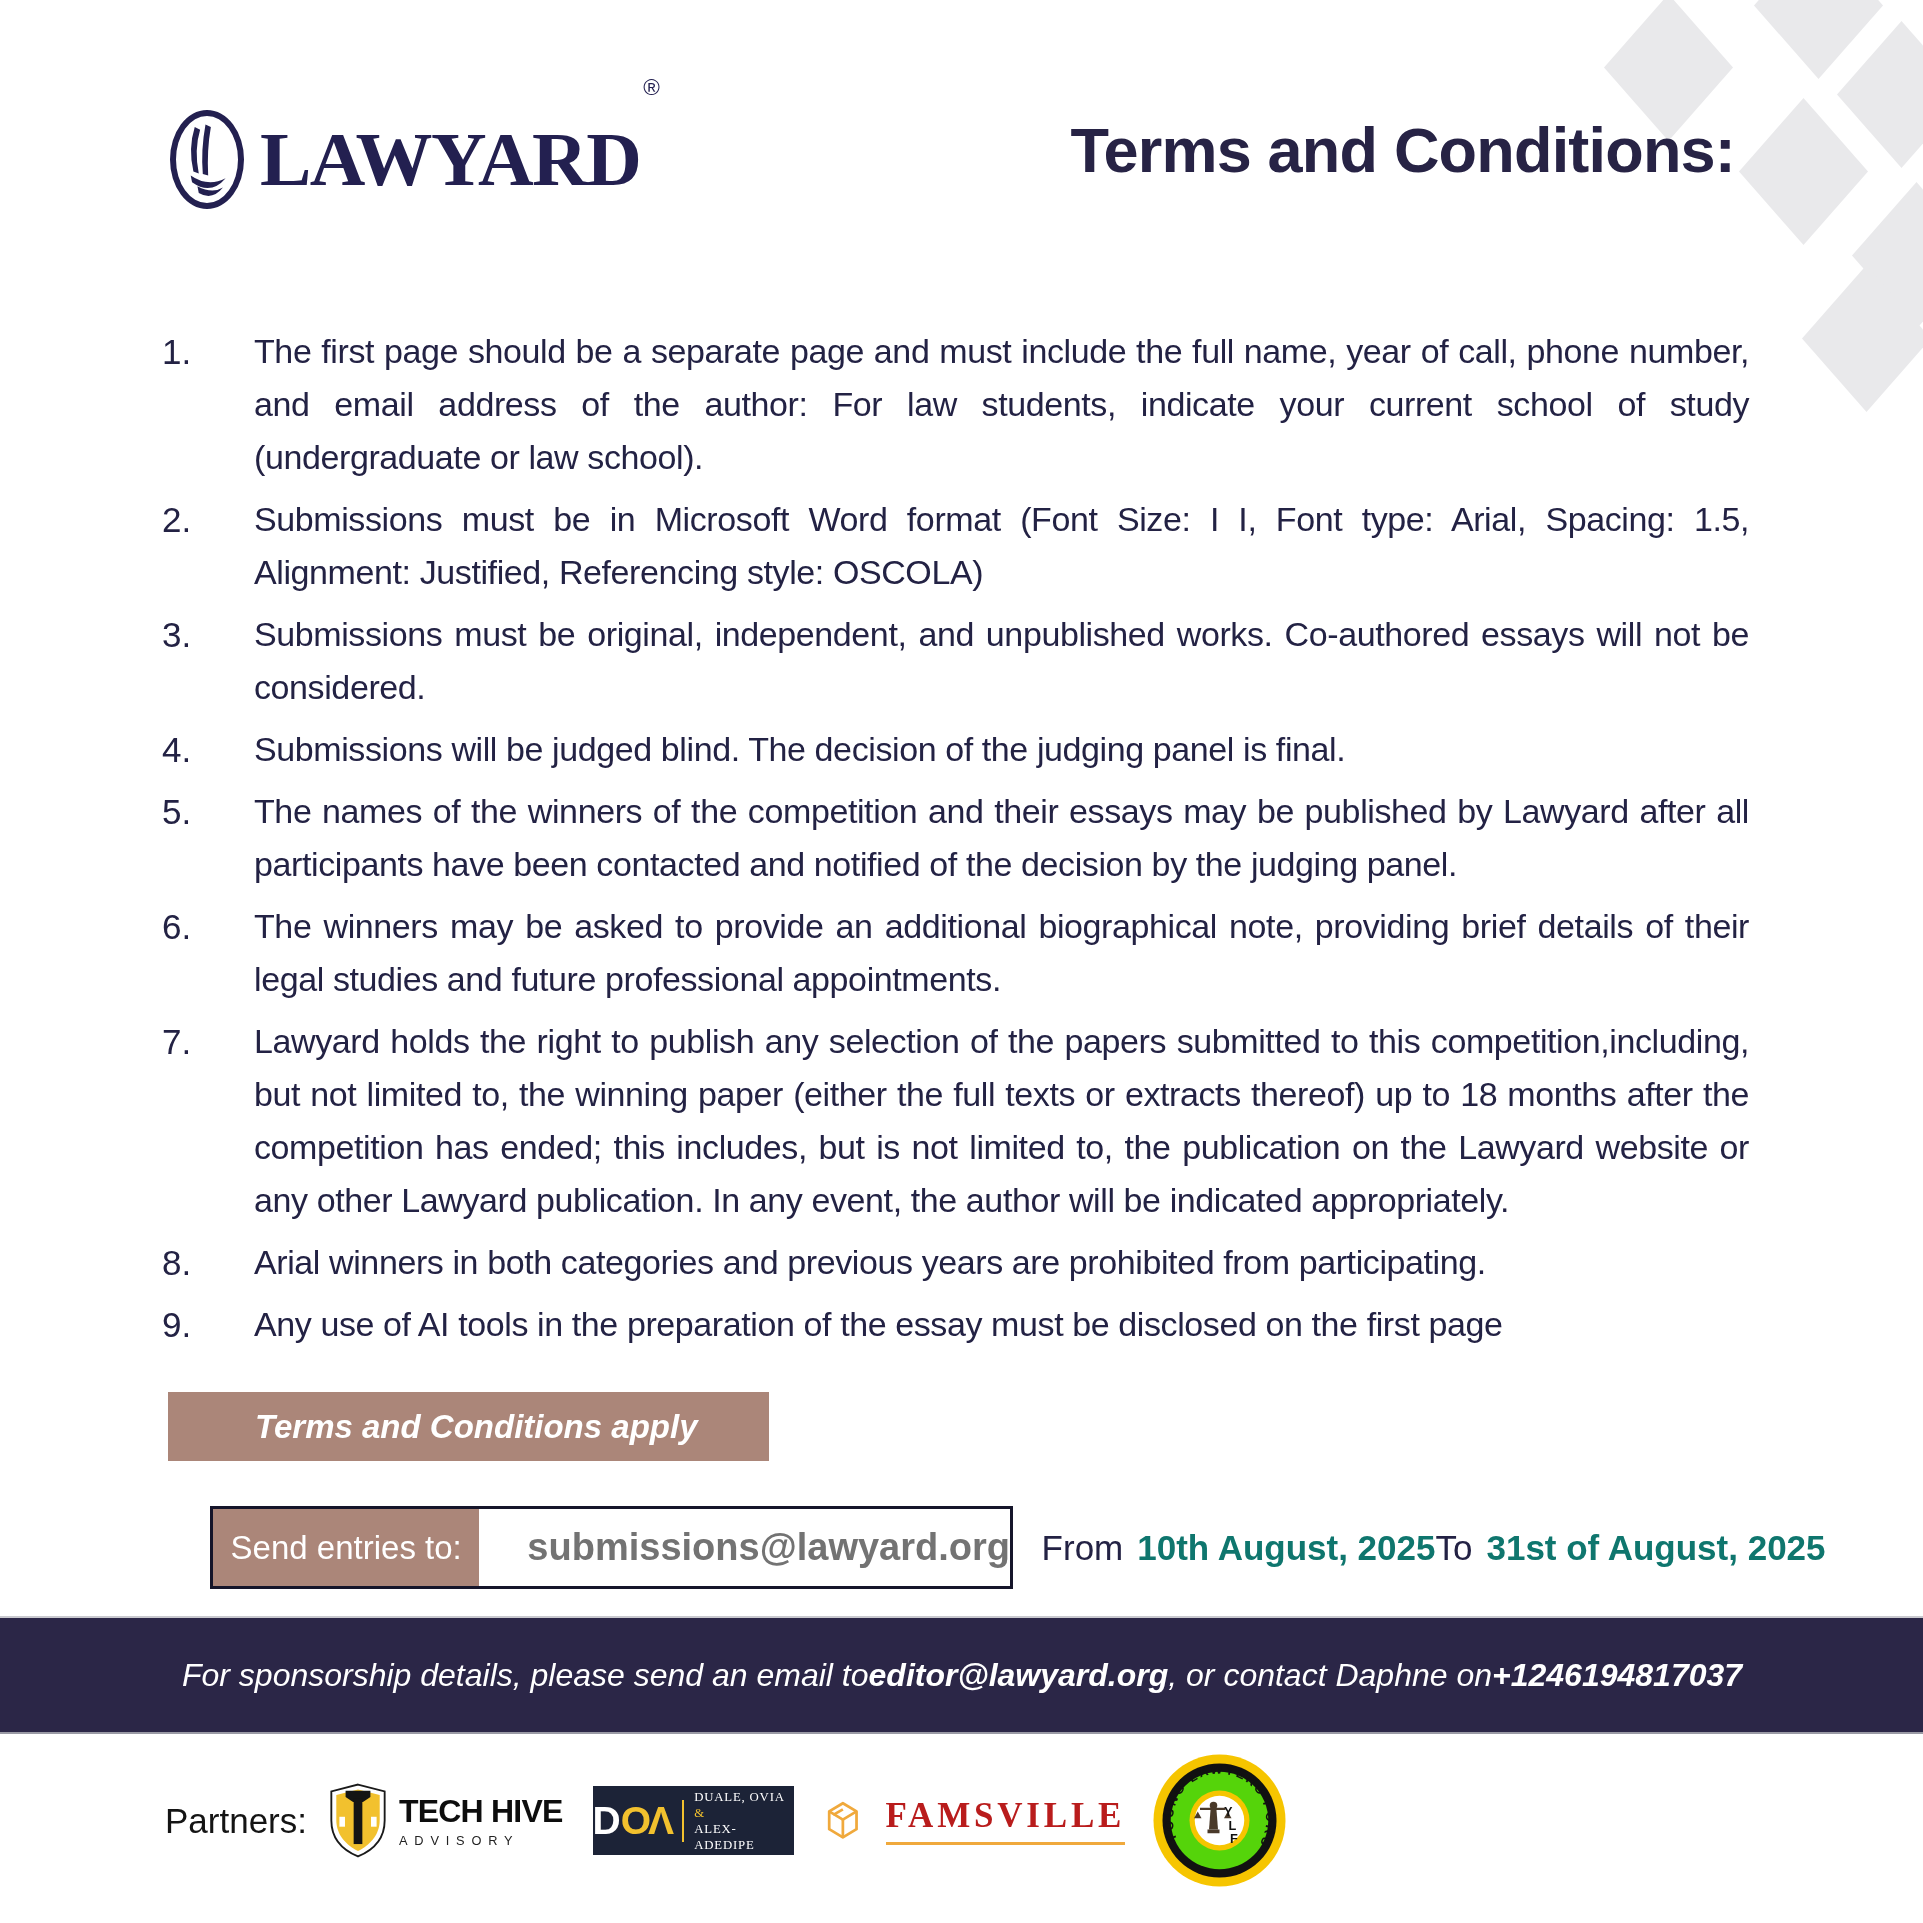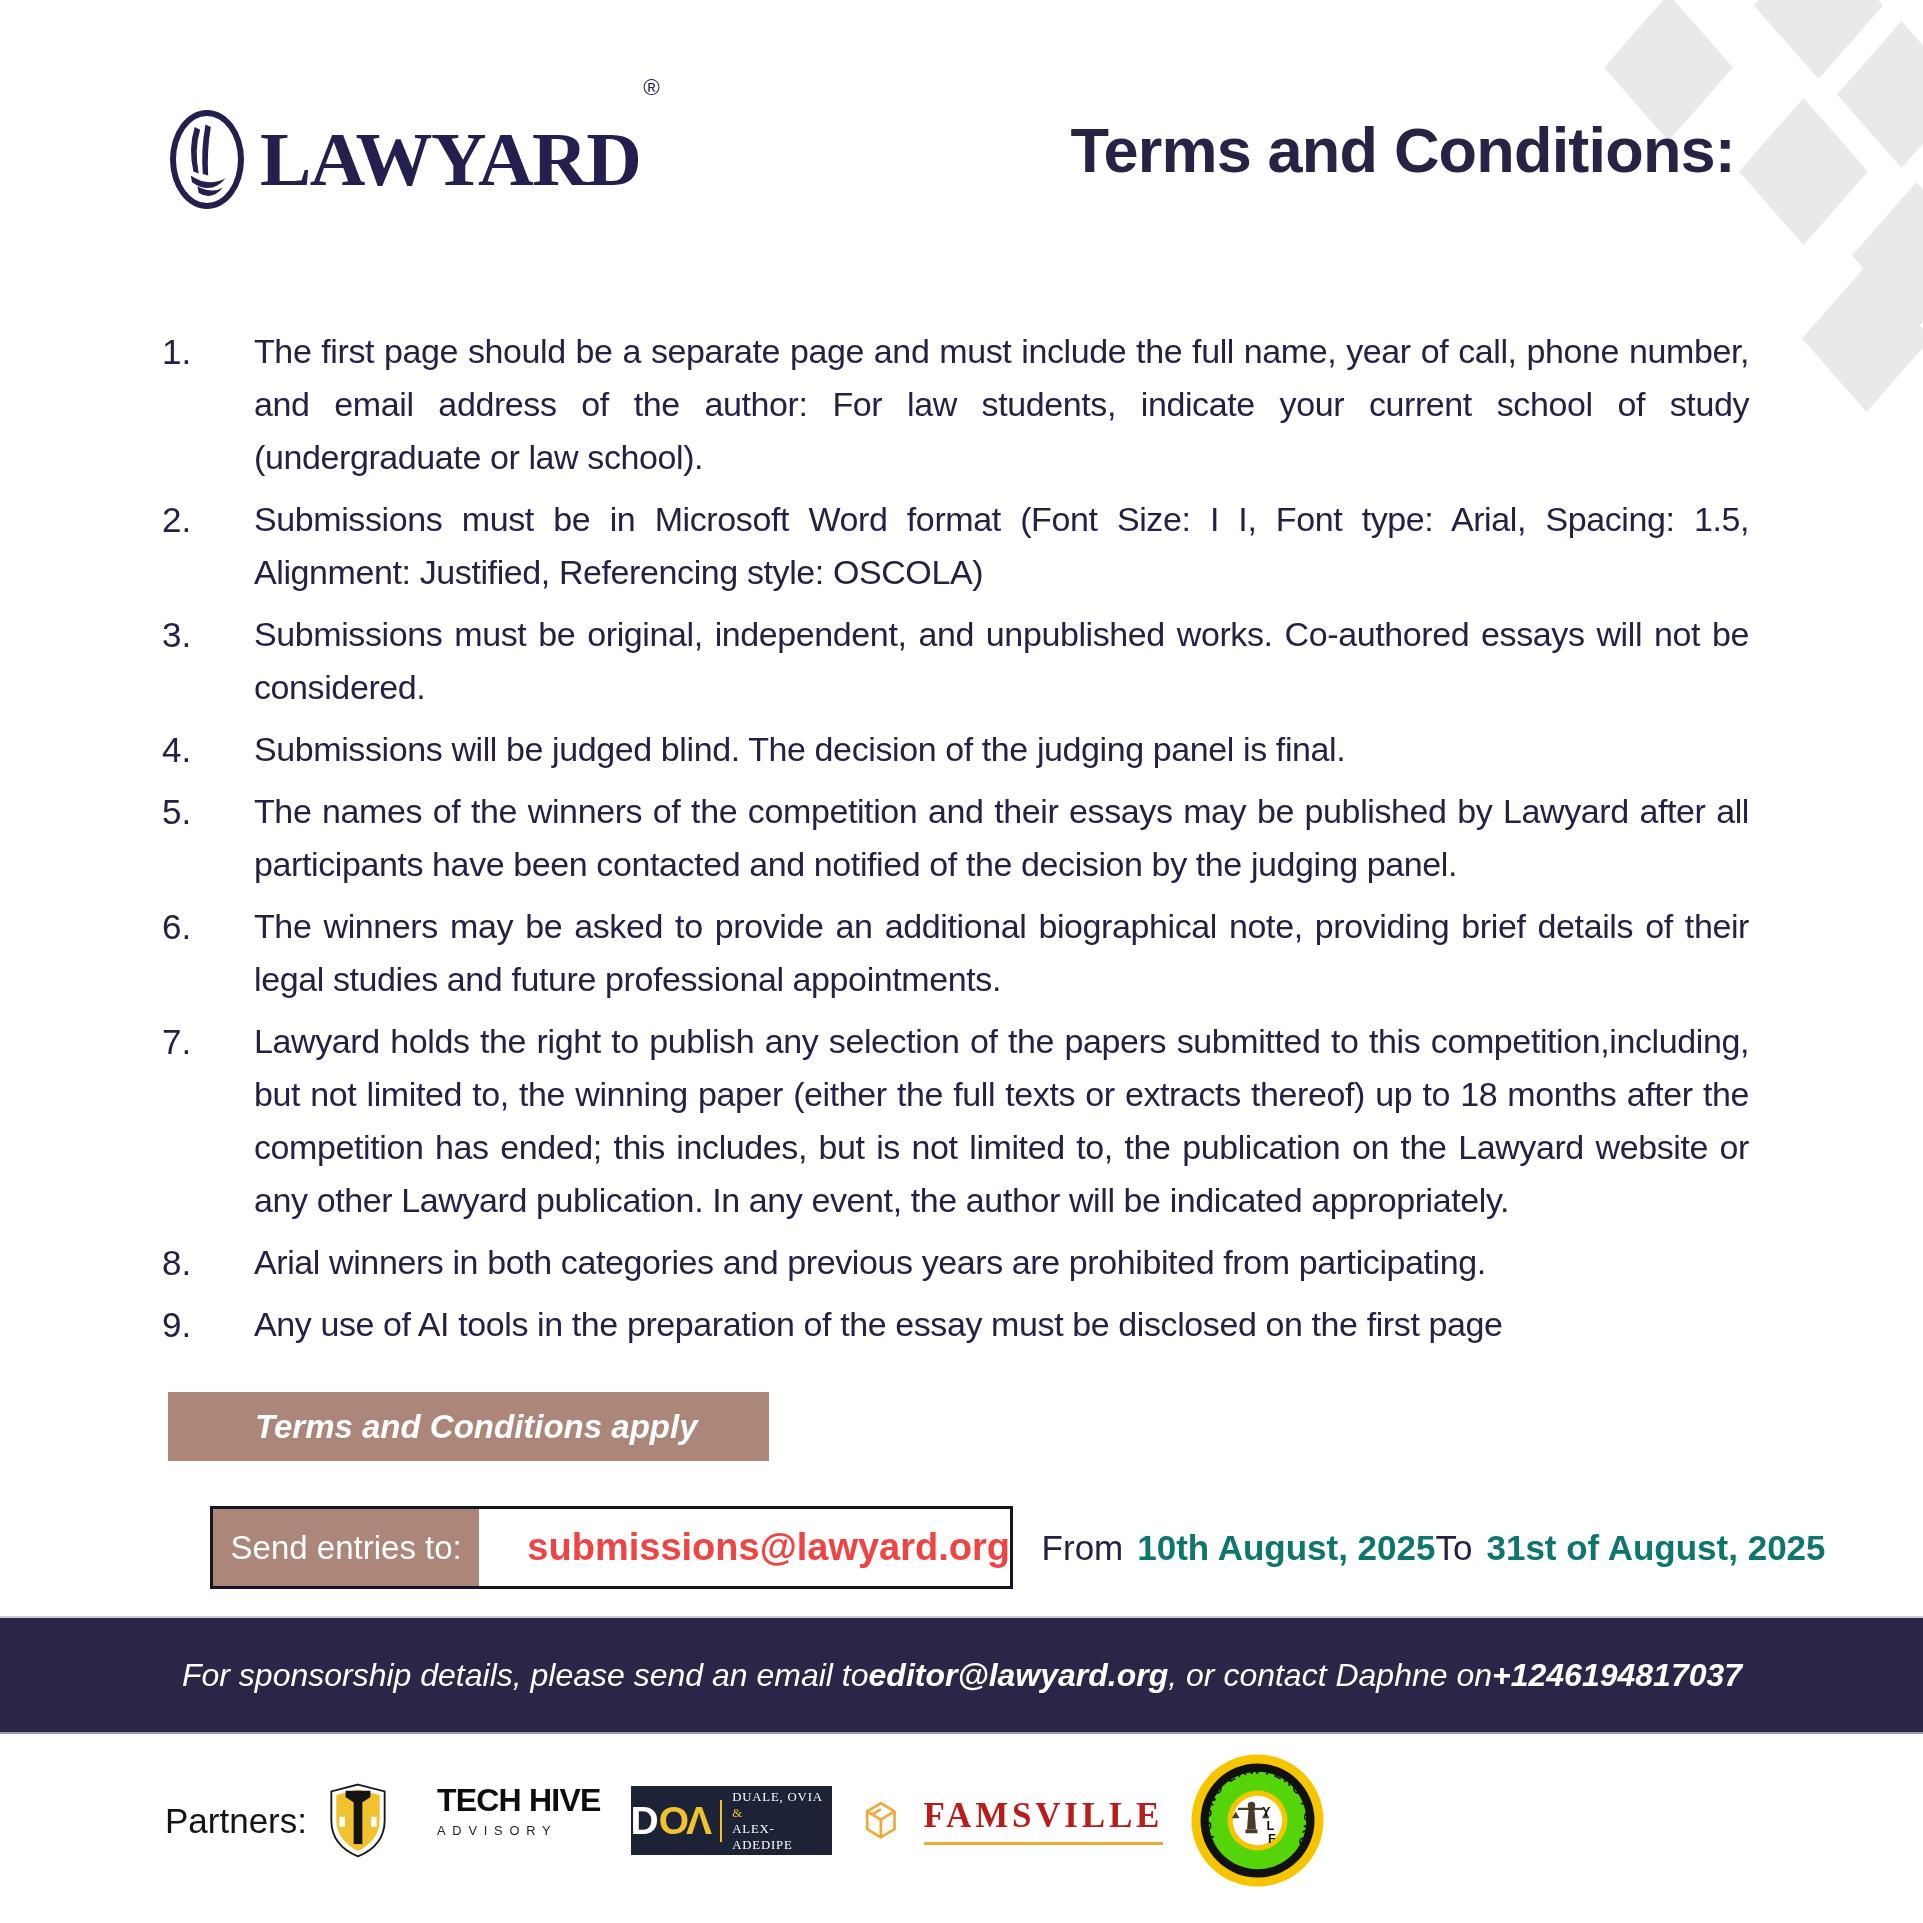--- a/index.html
+++ b/index.html
@@ -27,32 +27,32 @@
   
   .banner{position:absolute;left:168px;top:1392px;width:601px;height:69px;background:#ab8679;}
   .banner-text{margin-left:87px;line-height:69px;color:#ffffff;font-size:33px;
                font-weight:bold;font-style:italic;}
   
   .entries-row{position:absolute;left:165px;top:1506px;height:83px;display:flex;align-items:stretch;}
   .entries-box{box-sizing:border-box;display:flex;width:803px;border:3px solid #15152a;background:#fff;margin-left:45px;}
   .entries-label{width:301px;background:#ab8679;color:#ffffff;font-size:33px;
                  display:flex;align-items:center;justify-content:center;}
   .entries-email{flex:1;display:flex;align-items:center;justify-content:center;
-                 font-size:38px;font-weight:bold;color:#ef4444;padding-left:48px;}
+                 font-size:38px;font-weight:bold;color:#737373;padding-left:48px;}
   .dates{margin-left:28.6px;display:flex;align-items:center;font-size:35px;color:#232244;white-space:pre;}
   .dates b{color:#0f766e;margin-left:14px;}
   
   .footer-bar{position:absolute;left:0;top:1616px;width:1924px;height:114px;background:#2b2647;
               border-top:2.3px solid #c9c9cf;border-bottom:2.3px solid #9a9aa5;box-sizing:content-box;
               display:flex;align-items:center;justify-content:center;color:#ffffff;
               font-style:italic;font-size:32px;white-space:pre;}
   
   .partners{position:absolute;left:165px;top:1751px;height:139px;display:flex;align-items:center;}
   .partners-label{font-size:35px;color:#141414;margin-right:19.5px;}
-  .tech-hive{display:flex;align-items:flex-start;margin-right:30px;gap:38px;}
+  .tech-hive{display:flex;align-items:center;margin-right:30px;}
   .th-text{margin-left:10.5px;}
   .th-name{font-size:32px;font-weight:800;color:#0d0d0d;letter-spacing:-0.8px;}
   .th-sub{font-size:12.8px;letter-spacing:6.8px;color:#222222;margin-top:3.8px;}
   .doa{width:201px;height:69px;background:#1c2337;display:flex;align-items:center;
        justify-content:center;margin-right:27px;}
   .doa-mono{font-size:39px;font-weight:bold;display:flex;align-items:center;}
   .doa-d{color:#ffffff;}
   .doa-oa{color:#f2c12e;letter-spacing:-3px;}
   .doa-div{width:2.3px;height:42px;background:#f2c12e;margin:0 10.5px;}
   .doa-lines{font-family:"Liberation Serif",serif;font-size:12.8px;line-height:16px;

